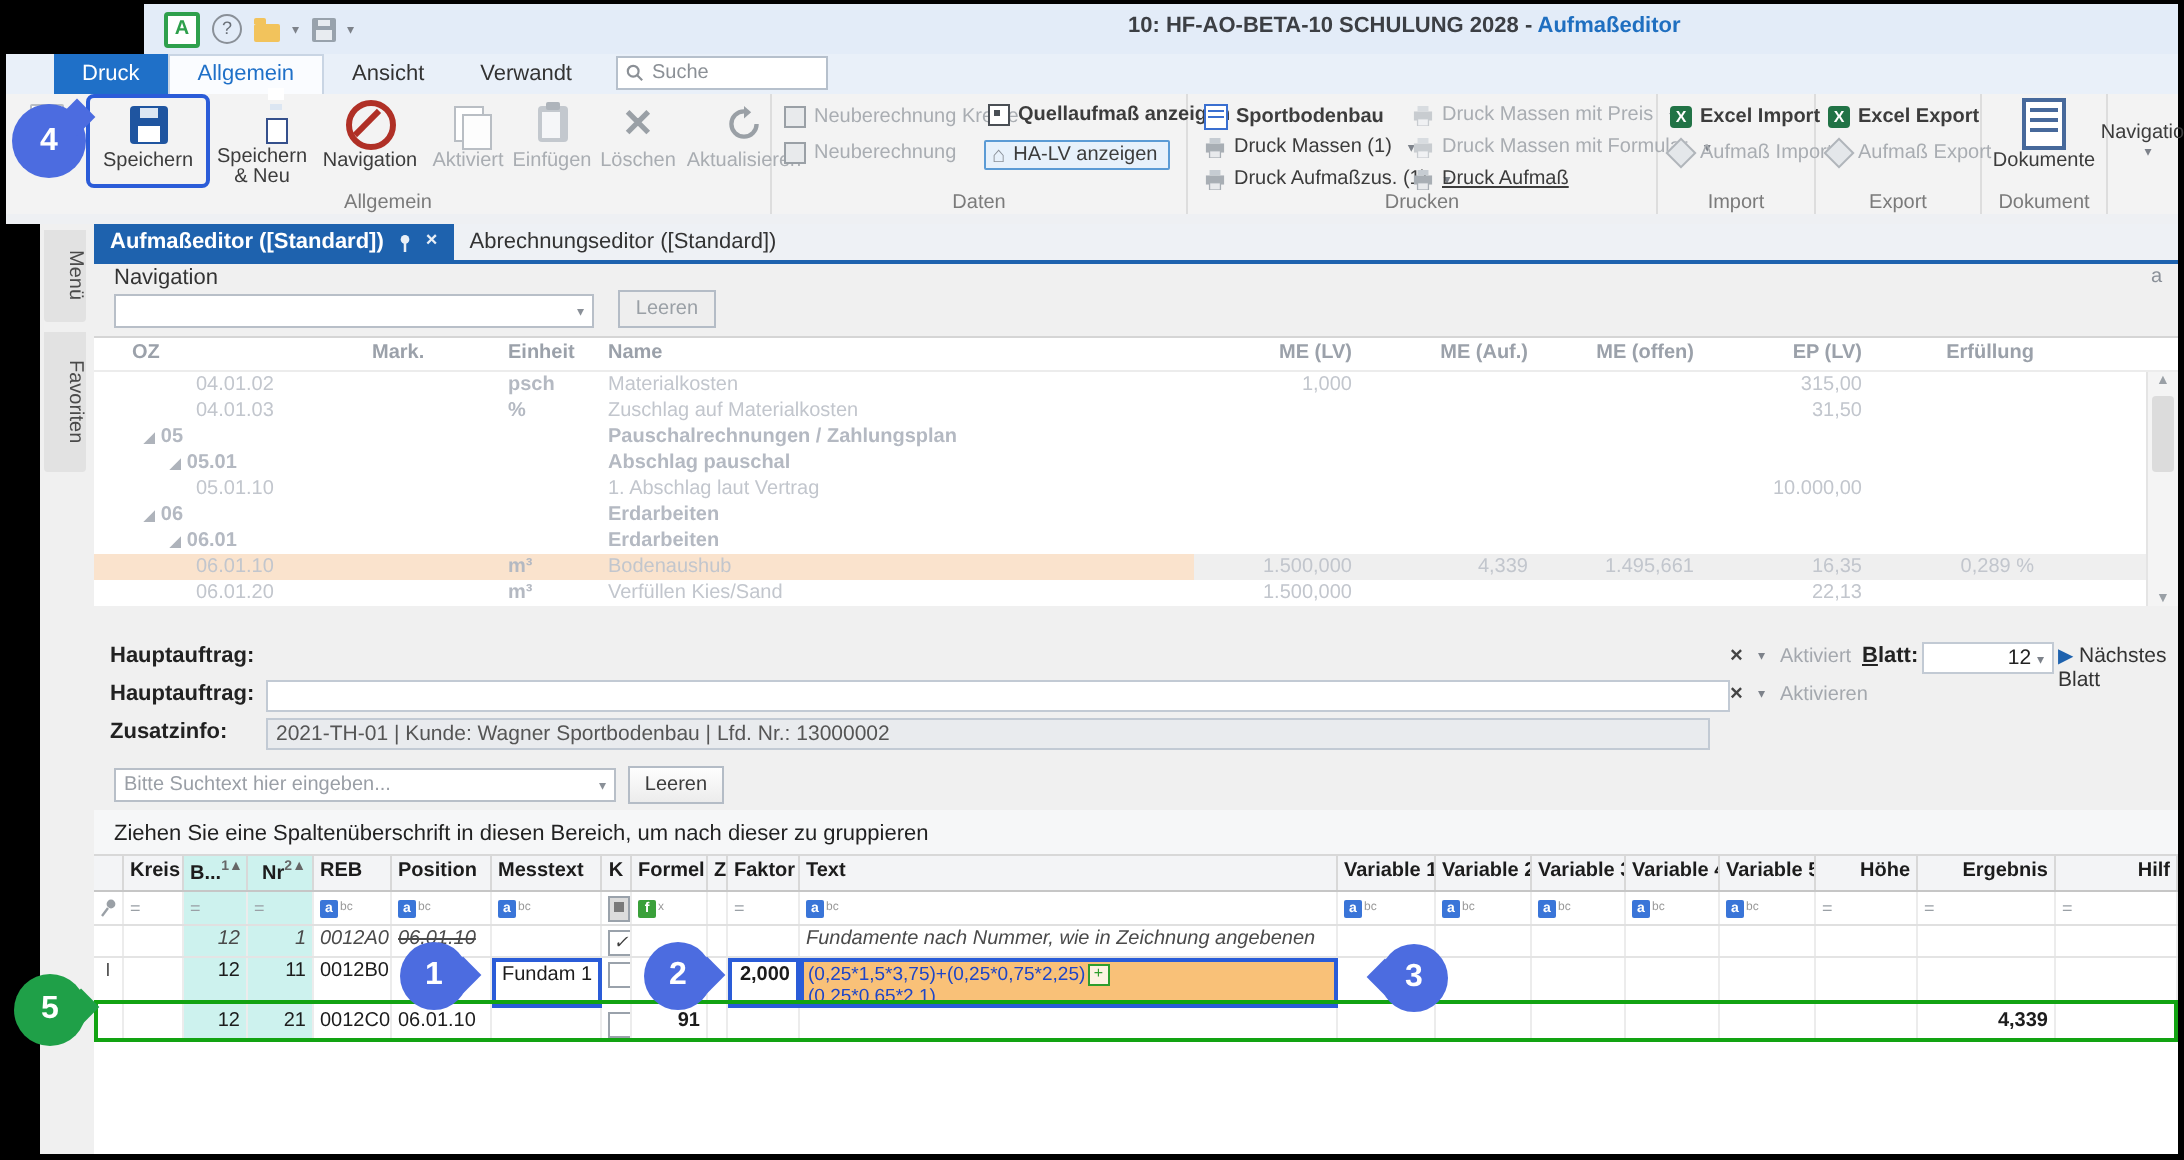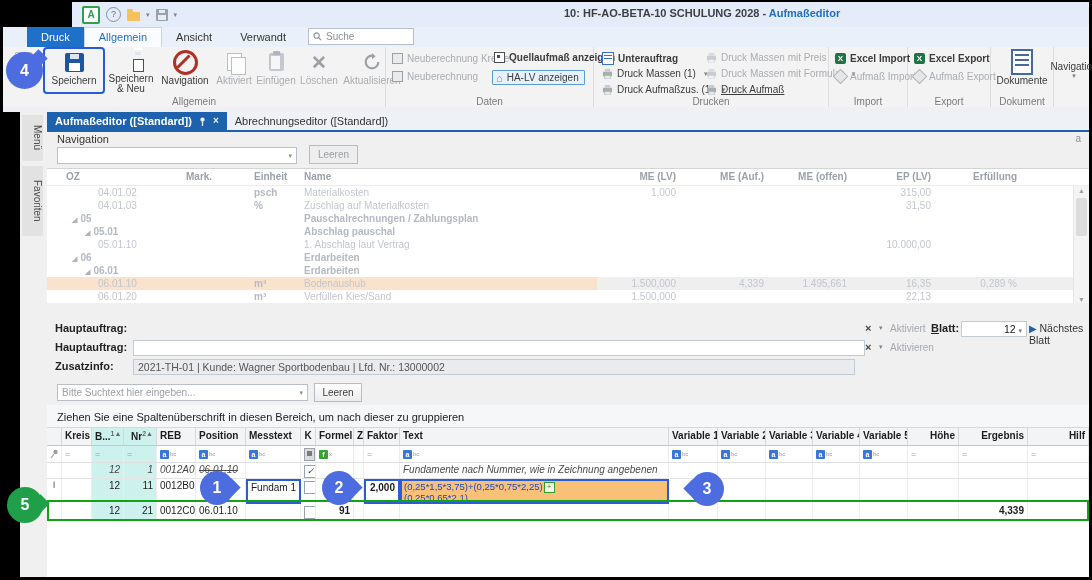--- a/index.html
+++ b/index.html
@@ -257,21 +257,21 @@
         </div>
       <div class="glabel">Daten</div>
     </div>
 
     <div class="rgroup" style="width:234px;">
       <div class="sbtn" style="left:8px;top:5px;font-weight:bold;">
           <span class="mini-ic ic-express">
             <i></i>
             <i></i>
           </span>
-          <span>Unterauftrag</span>
+          <span>Sportbodenbau</span>
         </div>
       <div class="sbtn" style="left:8px;top:21px;">
           <svg class="print-svg" width="11" height="10" viewBox="0 0 12 11">
             <rect x="1" y="3" width="10" height="5" fill="#a8aeb4"></rect>
             <rect x="3" y="0" width="6" height="3" fill="#c6ccd2"></rect>
             <rect x="3" y="7" width="6" height="4" fill="#e8eaec" stroke="#a8aeb4" stroke-width=".7"></rect>
           </svg>
           <span>Druck Massen (1)</span>
           <span class="caret" style="margin-left:4px;">▾</span>
         </div>

